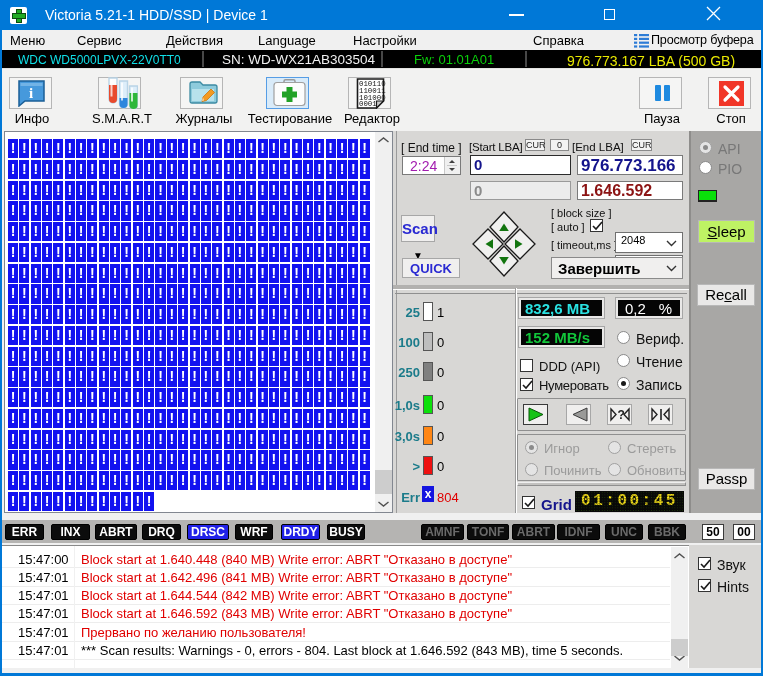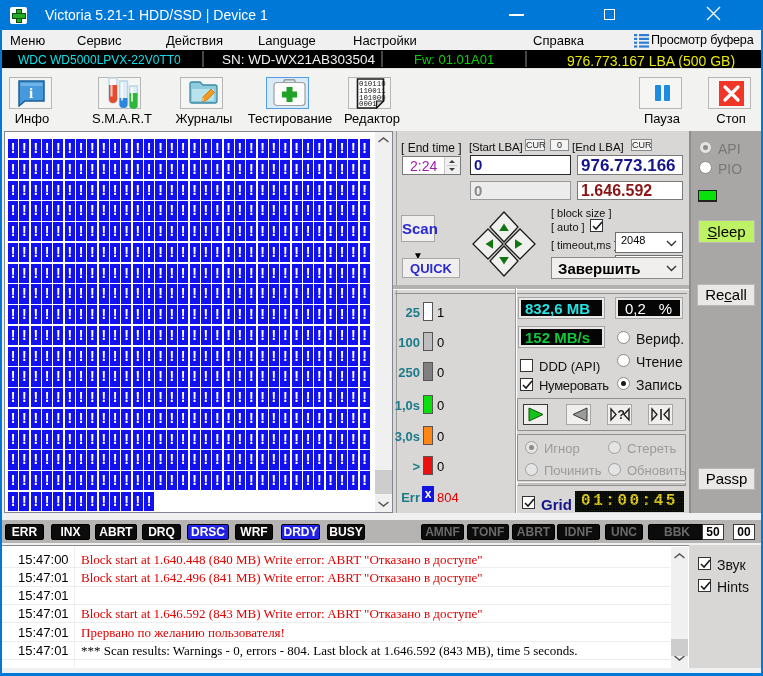--- a/index.html
+++ b/index.html
@@ -53,21 +53,21 @@
 
 #indbar { left:2px; top:520px; width:759px; height:23px; background:#b5b4b2; }
 .ind { position:absolute; top:524px; height:16px; background:#0c0c0c; color:#fff; font-weight:bold; font-size:12px; text-align:center; line-height:15px; border-radius:2px; border:1px solid #000;}
 .ind.on { background:#2121e8; }
 .ind.dim { color:#6a6a6a; }
 .regbox { position:absolute; top:524px; width:22px; height:16px; background:#fff; border:1px solid #3a3a3a; color:#000; font-size:12px; font-weight:bold; text-align:center; line-height:14px; }
 
 #log { left:2px; top:545px; width:687px; height:123px; background:#fff; border-top:1px solid #898989; }
 .logline { position:absolute; left:0; width:100%; height:18.3px; font-size:13px; white-space:nowrap; }
 .lt { position:absolute; left:16px; color:#000; }
-.lm { position:absolute; left:79px; color:#e00000;font-family:Liberation Serif, serif; }
+.lm { position:absolute; left:79px; color:#e00000; }
 .lm.k { color:#000; }
 #rbot { left:689px; top:545px; width:72px; height:123px; background:#d8d7d5; }
 svg { display:block; }
 </style></head><body>
 <div class="abs" id="titlebar"></div>
 <div class="abs" id="title-ico">
     <div class="c1"></div>
     <div class="c2"></div>
   </div>
 <div class="abs" id="title-txt">Victoria 5.21-1 HDD/SSD | Device 1</div>
@@ -877,34 +877,35 @@
 <div class="ind " style="left:142px;width:39px">DRQ</div>
 <div class="ind on" style="left:187px;width:42px">DRSC</div>
 <div class="ind " style="left:235px;width:38px">WRF</div>
 <div class="ind on" style="left:281px;width:39px">DRDY</div>
 <div class="ind " style="left:327px;width:38px">BUSY</div>
 <div class="ind dim" style="left:421px;width:43px">AMNF</div>
 <div class="ind dim" style="left:467px;width:42px">TONF</div>
 <div class="ind dim" style="left:512px;width:43px">ABRT</div>
 <div class="ind dim" style="left:557px;width:43px">IDNF</div>
 <div class="ind dim" style="left:605px;width:38px">UNC</div>
-<div class="ind dim" style="left:648px;width:58px">BBK</div>
+<div class="ind dim" style="left:648px;width:38px">BBK</div>
 <div class="regbox" style="left:702px">50</div>
 <div class="regbox" style="left:733px">00</div>
 <div class="abs" id="log">
 <div class="logline" style="top:5.5px">
       <span class="lt">15:47:00</span>
       <span class="lm">Block start at 1.640.448 (840 MB) Write error: ABRT "Отказано в доступе"</span>
     </div>
 <div class="logline" style="top:23.8px">
       <span class="lt">15:47:01</span>
       <span class="lm">Block start at 1.642.496 (841 MB) Write error: ABRT "Отказано в доступе"</span>
     </div>
 <div class="logline" style="top:42.1px">
       <span class="lt">15:47:01</span>
+      <span class="lm">Block start at 1.644.544 (842 MB) Write error: ABRT "Отказано в доступе"</span>
     </div>
 <div class="logline" style="top:60.400000000000006px">
       <span class="lt">15:47:01</span>
       <span class="lm">Block start at 1.646.592 (843 MB) Write error: ABRT "Отказано в доступе"</span>
     </div>
 <div class="logline" style="top:78.7px">
       <span class="lt">15:47:01</span>
       <span class="lm">Прервано по желанию пользователя!</span>
     </div>
 <div class="logline" style="top:97.0px">

